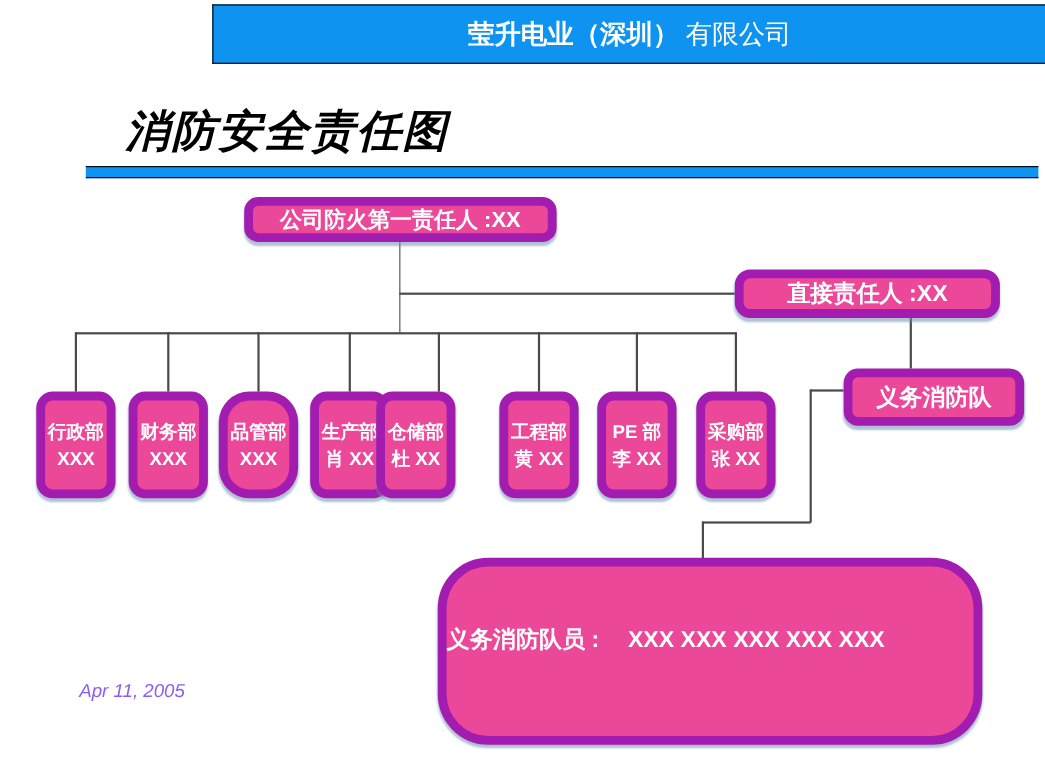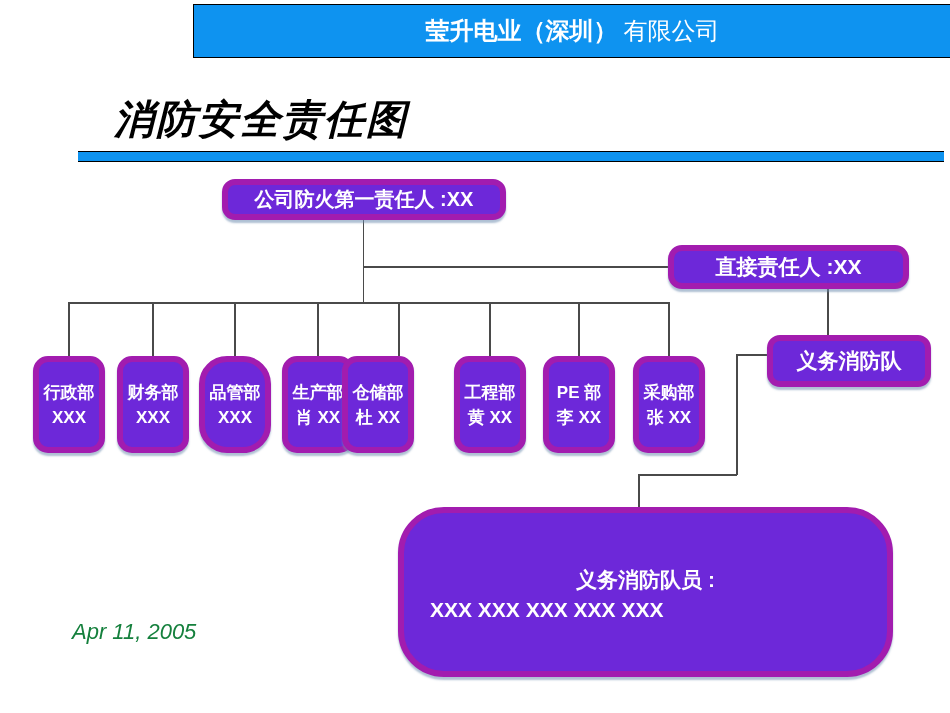--- a/index.html
+++ b/index.html
@@ -15,36 +15,36 @@
 
   
   .slide-title{position:absolute;left:114px;top:92px;color:#000;
     font-family:"DejaVu Serif","Liberation Serif",serif;
     font-style:italic;font-weight:bold;font-size:40px;letter-spacing:2px;}
 
   .title-underline{position:absolute;left:78px;top:151px;width:866px;height:9px;
     background:#0E93F0;border-top:1.5px solid #000;border-bottom:1.5px solid #000;}
 
   
-  .box{position:absolute;background:#6d28d9;border:6px solid #a21caf;
+  .box{position:absolute;background:#ec4899;border:8px solid #a21caf;
     color:#fff;font-weight:bold;box-sizing:border-box;
     display:flex;align-items:center;justify-content:center;text-align:center;
     box-shadow:0 3px 2px rgba(110,140,175,.55);}
 
   .top-box{left:222px;top:179px;width:284px;height:41px;border-radius:13px;font-size:20px;}
   .direct-box{left:668px;top:245px;width:241px;height:44px;border-radius:14px;font-size:21px;}
   .brigade-box{left:767px;top:335px;width:164px;height:52px;border-radius:13px;font-size:21px;}
 
   .dept{top:356px;width:72px;height:97px;border-radius:15px;font-size:17px;
     flex-direction:column;line-height:25px;padding:2px;}
   .dept-0{left:33px;} .dept-1{left:117px;} .dept-2{left:199px;border-radius:28px;} .dept-3{left:282px;}
   .dept-4{left:342px;} .dept-5{left:454px;} .dept-6{left:543px;} .dept-7{left:633px;text-align:center;}
 
   .members-box{left:398px;top:507px;width:495px;height:170px;border-radius:46px;
-    font-size:21px;flex-direction:column;align-items:stretch;justify-content:flex-start;
+    font-size:21px;flex-direction:row;align-items:stretch;justify-content:flex-start;
     padding-top:52px;line-height:30px;}
   .members-box .l1{text-align:center;}
   .members-box .l2{text-align:left;padding-left:26px;}
 
   
   .hline,.vline{position:absolute;background:#4A4A4A;}
   .hline{height:1.5px;} .vline{width:1.5px;}
 </style>
 </head>
 <body>
@@ -111,15 +111,15 @@
   <div class="box dept dept-7">
     <span>采购部</span>
     <span>张 XX</span>
   </div>
 
   <div class="box members-box">
     <span class="l1">义务消防队员 :</span>
     <span class="l2">XXX XXX XXX XXX XXX</span>
   </div>
 
-  <div style="position:absolute;left:72px;top:619px;font-size:22px;font-style:italic;color:#15803d;">Apr 11, 2005</div>
+  <div style="position:absolute;left:72px;top:619px;font-size:17px;font-style:italic;color:#8b5cf6;">Apr 11, 2005</div>
 
 </div>
 
 </body></html>

